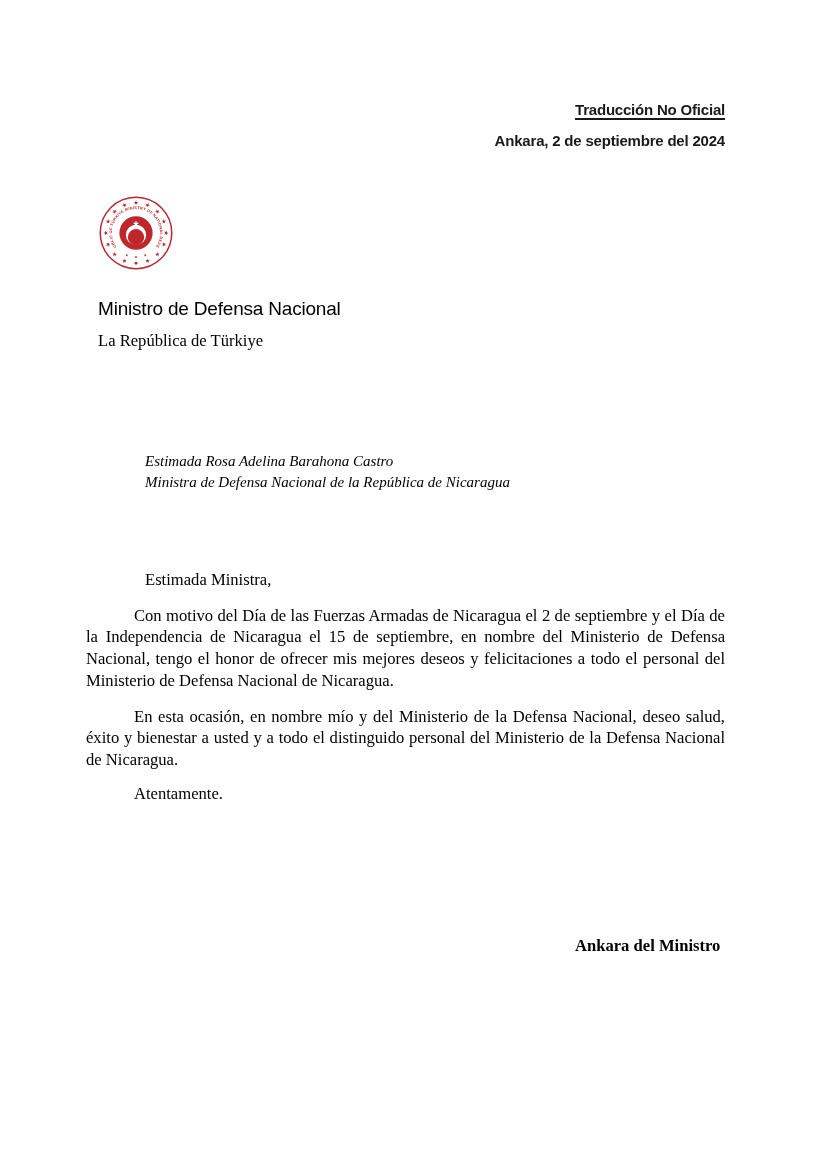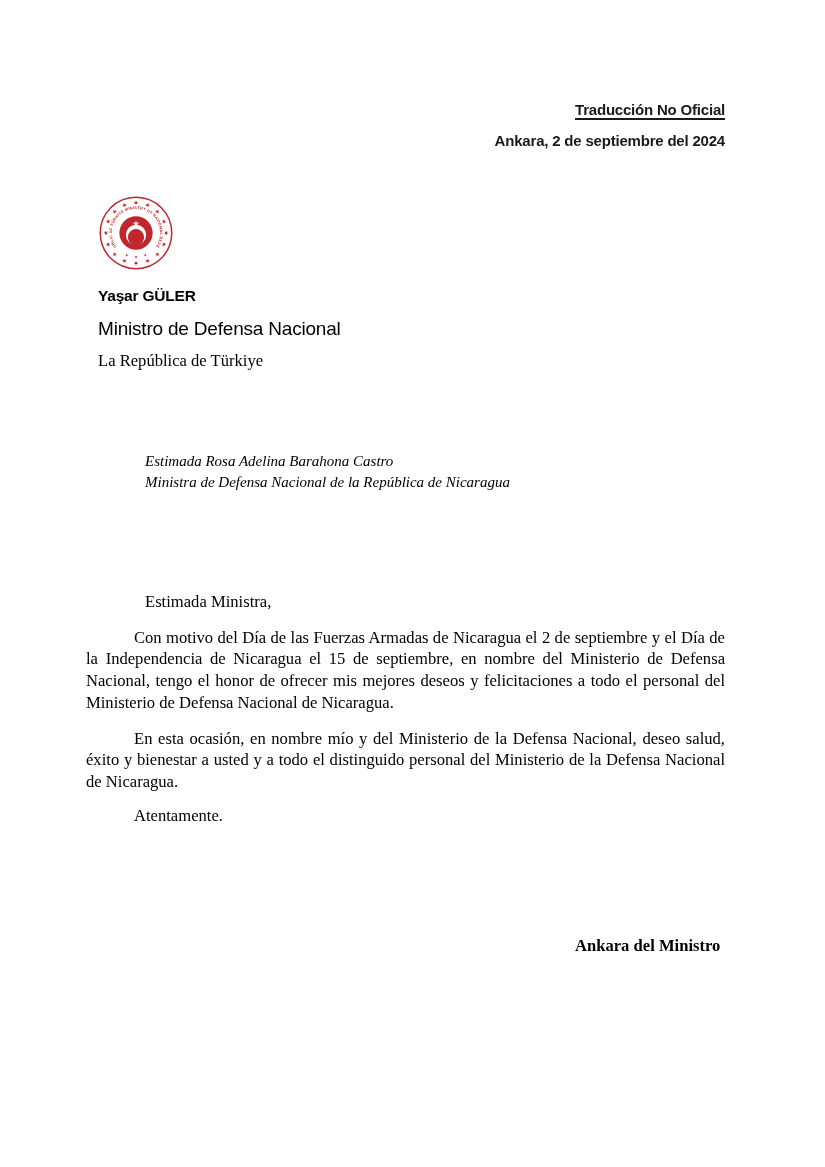--- a/index.html
+++ b/index.html
@@ -77,21 +77,21 @@
     top: 451px;
     font-style: italic;
     font-size: 15px;
     line-height: 20px;
   }
   .recipient-title { margin-top: 1px; text-align: right; }
   
   .body-block {
     position: absolute;
     left: 86px;
-    top: 591px;
+    top: 569px;
     width: 639px;
     font-size: 16.6px;
     line-height: 21.7px;
   }
   .salutation {
     margin: 0 0 10px 59px;
   }
   .body-block p.para {
     margin: 14px 0 10px 0;
     text-indent: 48px;
@@ -154,21 +154,20 @@
       <use href="#star5" fill="#c0272d" transform="translate(75 96) scale(2.6)"></use>
 
       <circle cx="60" cy="60" r="27" fill="#c0272d"></circle>
       <circle cx="60" cy="63" r="16.5" fill="#ffffff"></circle>
       <circle cx="60" cy="66.8" r="13.2" fill="#c0272d"></circle>
       <use href="#star5" fill="#ffffff" transform="translate(60 45) scale(5.6)"></use>
     </svg>
   </div>
 
   <div class="sender-block">
-    <div class="sender-name">Yaşar GÜLER</div>
     <div class="sender-title">Ministro de Defensa Nacional</div>
     <div class="sender-country">La República de Türkiye</div>
   </div>
 
   <div class="recipient-block">
     <div class="recipient-name">Estimada Rosa Adelina Barahona Castro</div>
     <div class="recipient-title">Ministra de Defensa Nacional de la República de Nicaragua</div>
   </div>
 
   <div class="body-block">

